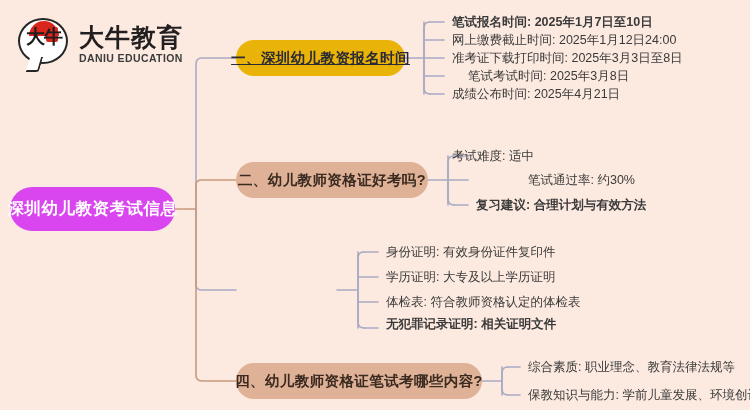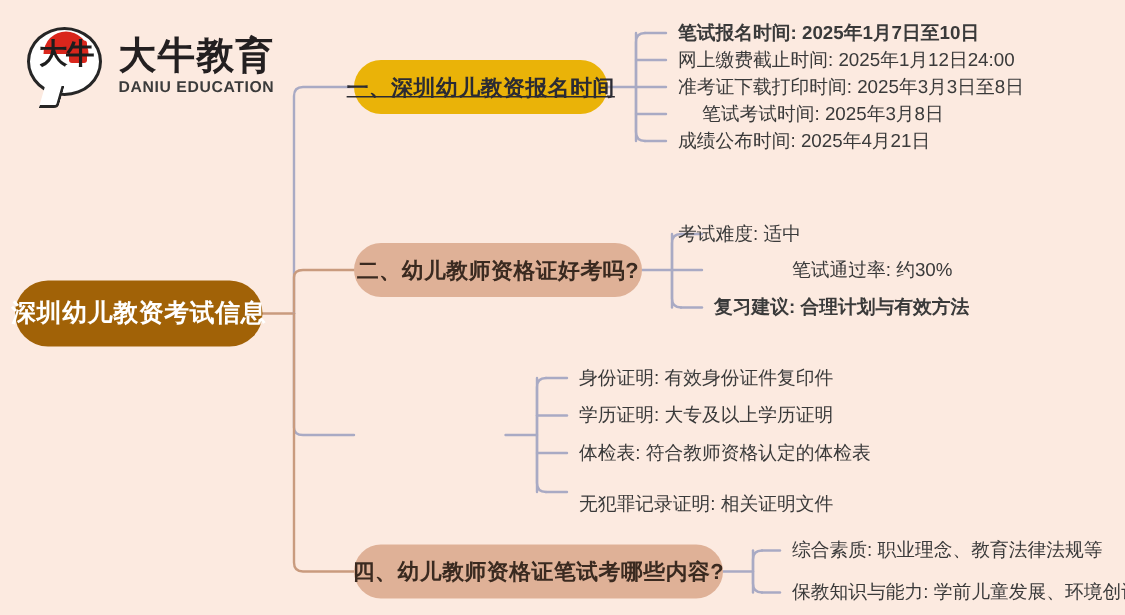--- a/index.html
+++ b/index.html
@@ -45,21 +45,21 @@
   .logo-title{font-size:25px;font-weight:700;color:#231f20;letter-spacing:1px;line-height:1.05;}
   .logo-sub{font-size:10.5px;font-weight:700;color:#3b3b3b;letter-spacing:.4px;margin-top:1px;}
 
   
   .node{
     position:absolute;display:flex;align-items:center;justify-content:center;
     border-radius:22px;box-sizing:border-box;
     font-weight:700;white-space:nowrap;
   }
   .node-root{
-    background:#a16207;color:#FFFFFF;font-size:16.5px;
+    background:#d946ef;color:#FFFFFF;font-size:16.5px;
     letter-spacing:.5px;
   }
   .node-b1,.node-b3{background:#eab308;color:#2b2b33;text-decoration:underline;}
   .node-b2,.node-b4{background:#DFB197;color:#3a2a20;}
   .node-branch{font-size:14.5px;letter-spacing:.4px;}
 
   
   .leaf{
     position:absolute;
     font-size:12.5px;color:#3A3A3A;font-weight:400;
@@ -144,20 +144,20 @@
   <div class="node node-branch node-b2" style="left:236px;top:162px;width:192px;height:36px;">二、幼儿教师资格证好考吗?</div>
 
   <div class="leaf" style="left:452px;top:156px;">考试难度: 适中</div>
   <div class="leaf" style="left:492px;top:180px;margin-left:36px;">笔试通过率: 约30%</div>
   <div class="leaf" style="left:476px;top:205px;font-weight:bold;">复习建议: 合理计划与有效方法</div>
 
 
   <div class="leaf" style="left:386px;top:252px;text-align:center;">身份证明: 有效身份证件复印件</div>
   <div class="leaf" style="left:386px;top:277px;">学历证明: 大专及以上学历证明</div>
   <div class="leaf" style="left:386px;top:302px;">体检表: 符合教师资格认定的体检表</div>
-  <div class="leaf" style="left:386px;top:336px;">无犯罪记录证明: 相关证明文件</div>
+  <div class="leaf" style="left:386px;top:324px;font-weight:bold;">无犯罪记录证明: 相关证明文件</div>
 
   <div class="node node-branch node-b4" style="left:236px;top:363px;width:246px;height:36px;">四、幼儿教师资格证笔试考哪些内容?</div>
 
   <div class="leaf" style="left:528px;top:367px;text-align:center;">综合素质: 职业理念、教育法律法规等</div>
   <div class="leaf" style="left:528px;top:395px;">保教知识与能力: 学前儿童发展、环境创设等</div>
 
 </div>
 
 </body></html>

